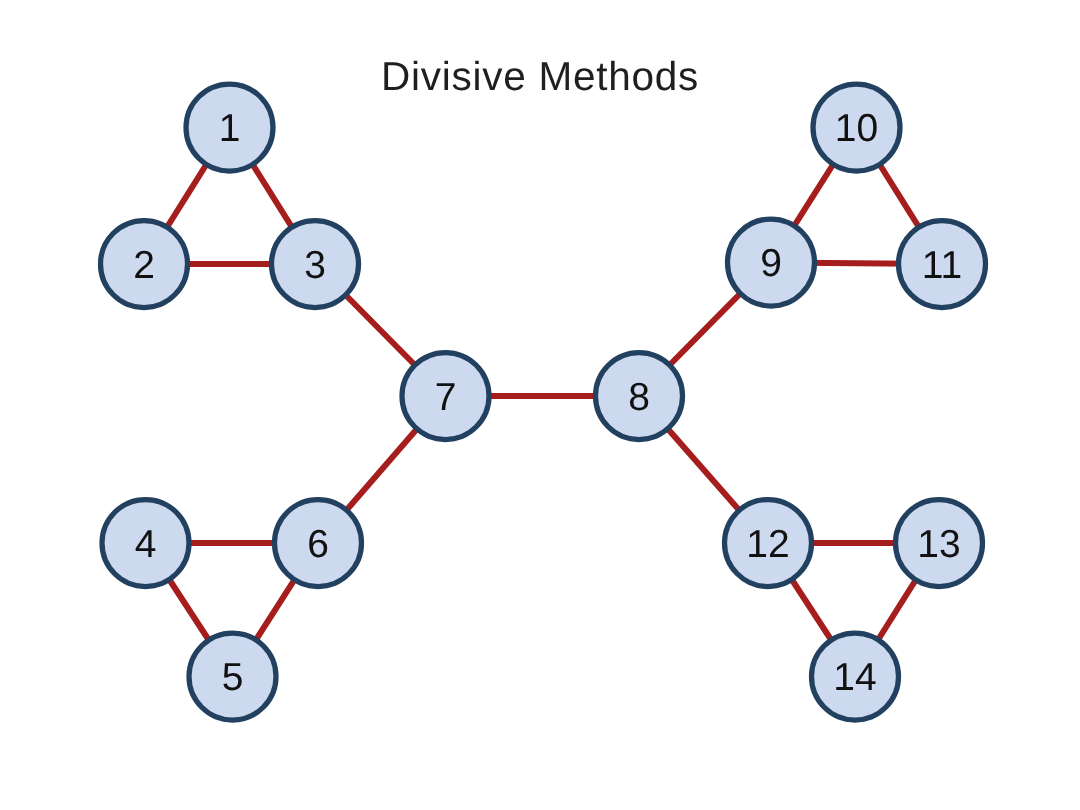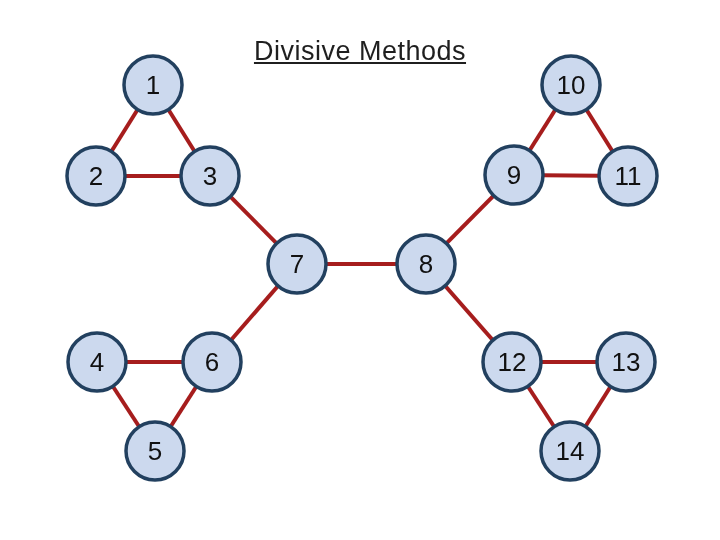--- a/index.html
+++ b/index.html
@@ -18,21 +18,20 @@
   .slide-title {
     position: absolute;
     left: 0;
     top: 36px;
     width: 720px;
     text-align: center;
     font-size: 27px;
     font-weight: 400;
     color: #1f1f1f;
     letter-spacing: 0.5px;
-    text-decoration: underline;
   }
   svg.graph {
     position: absolute;
     left: 0;
     top: 0;
   }
   .node-label {
     font-family: "Liberation Sans", sans-serif;
     font-size: 26px;
     fill: #111111;

